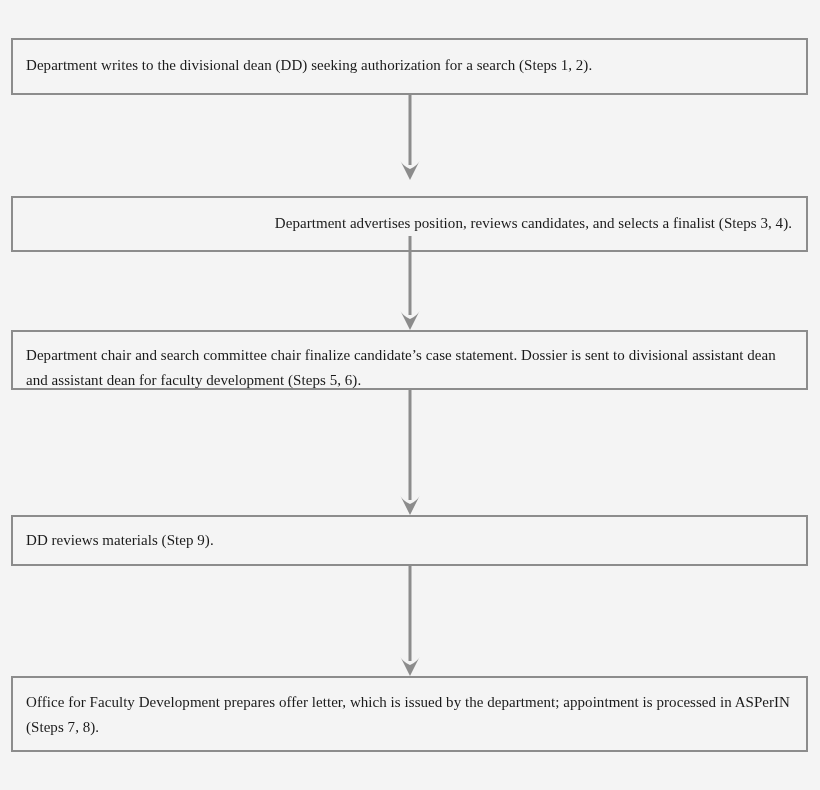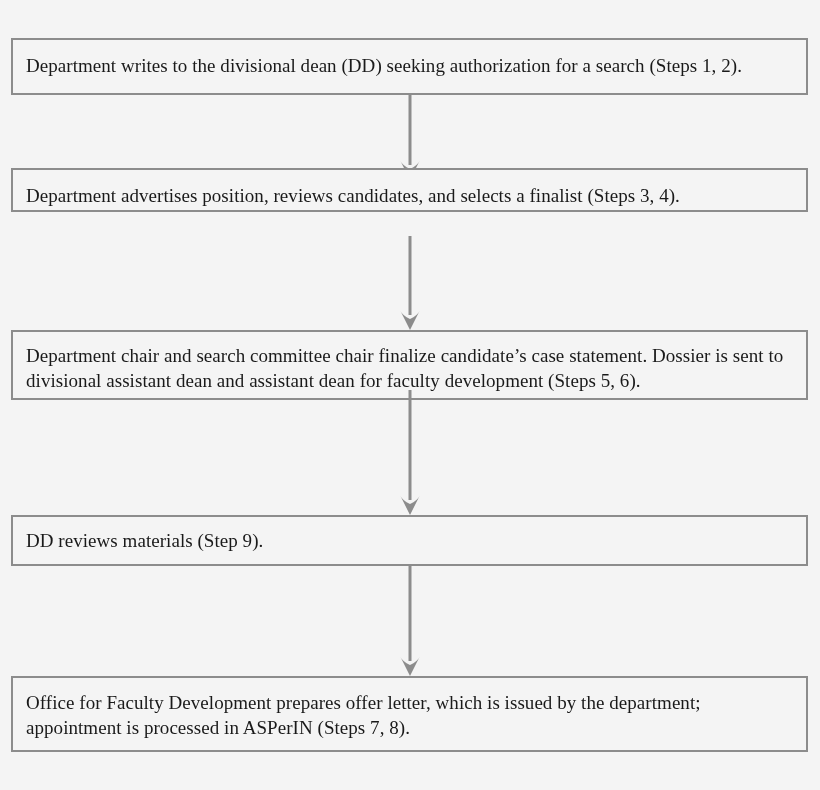--- a/index.html
+++ b/index.html
@@ -28,30 +28,30 @@
     box-sizing: border-box;
     background: #f4f4f4;
     border: 2px solid #8c8c8c;
     left: 11px;
     width: 797px;
     padding: 13px 14px 10px 13px;
   }
   .node-text {
     display: block;
     font-family: "Liberation Serif", "DejaVu Serif", serif;
-    font-size: 19px;
+    font-size: 15px;
     line-height: 25px;
     color: #1a1a1a;
     letter-spacing: 0.05px;
     white-space: pre-line;
   }
 
   .node-1 { top: 38px;  height: 57px; }
-  .node-2 { top: 168px; height: 44px; }
-  .node-3 { top: 330px; height: 70px; padding-top: 11px; }
+  .node-2 { top: 196px; height: 56px; text-align: right; }
+  .node-3 { top: 330px; height: 60px; padding-top: 11px; }
   .node-4 { top: 515px; height: 51px; padding-top: 11px; }
   .node-5 { top: 676px; height: 76px; padding-top: 12px; }
 
   
   .connector {
     position: absolute;
     left: 396px;
     width: 28px;
     overflow: visible;
   }

